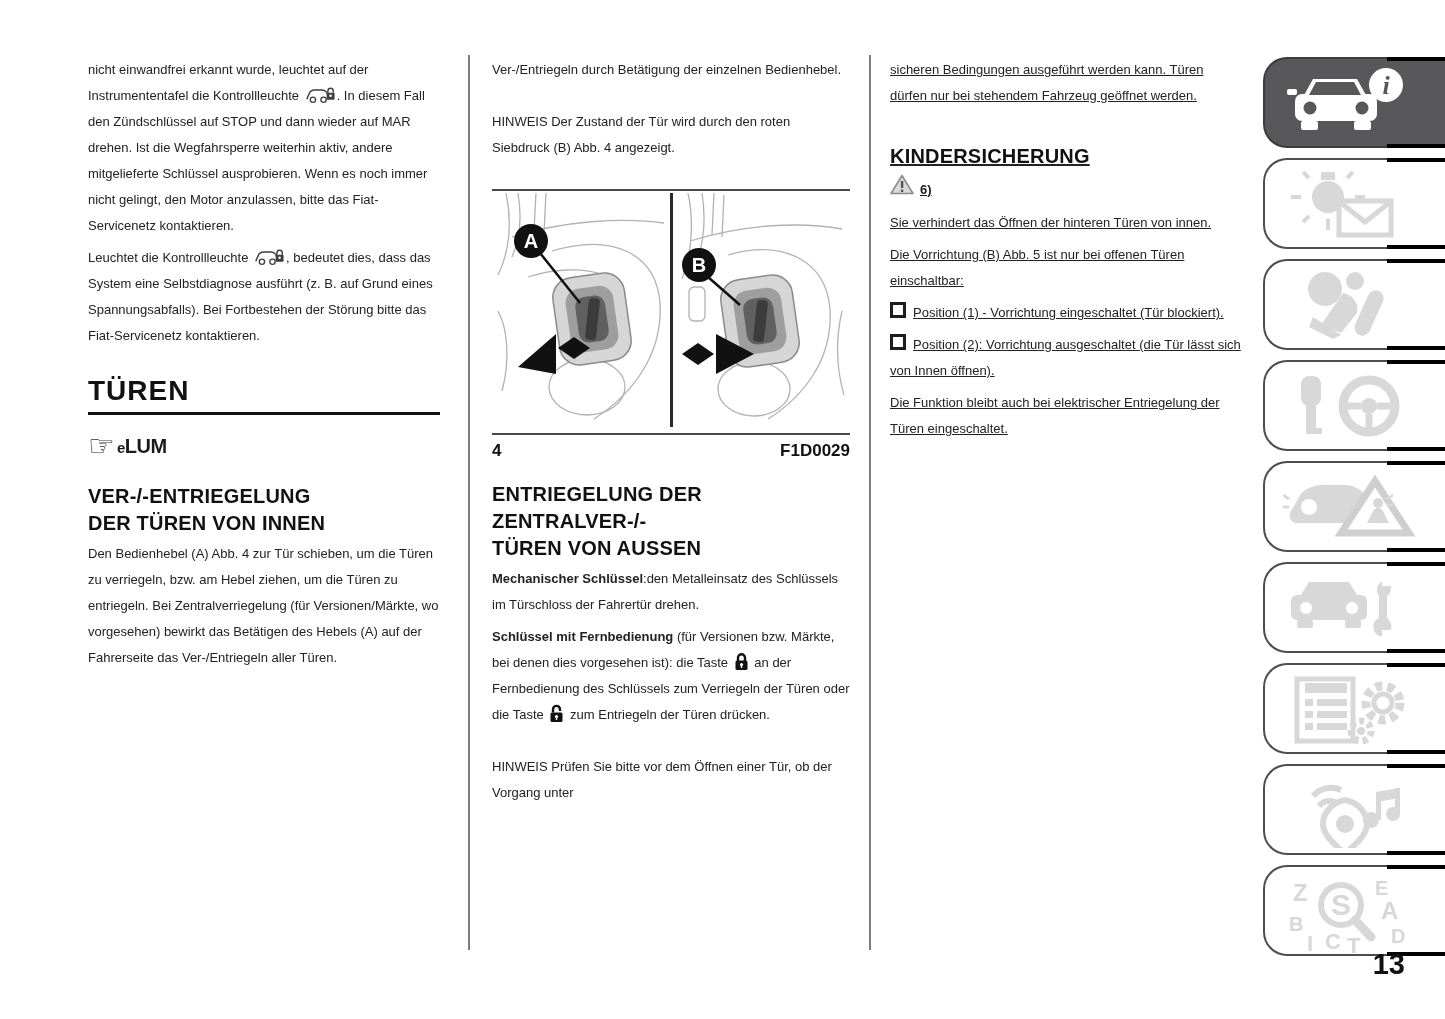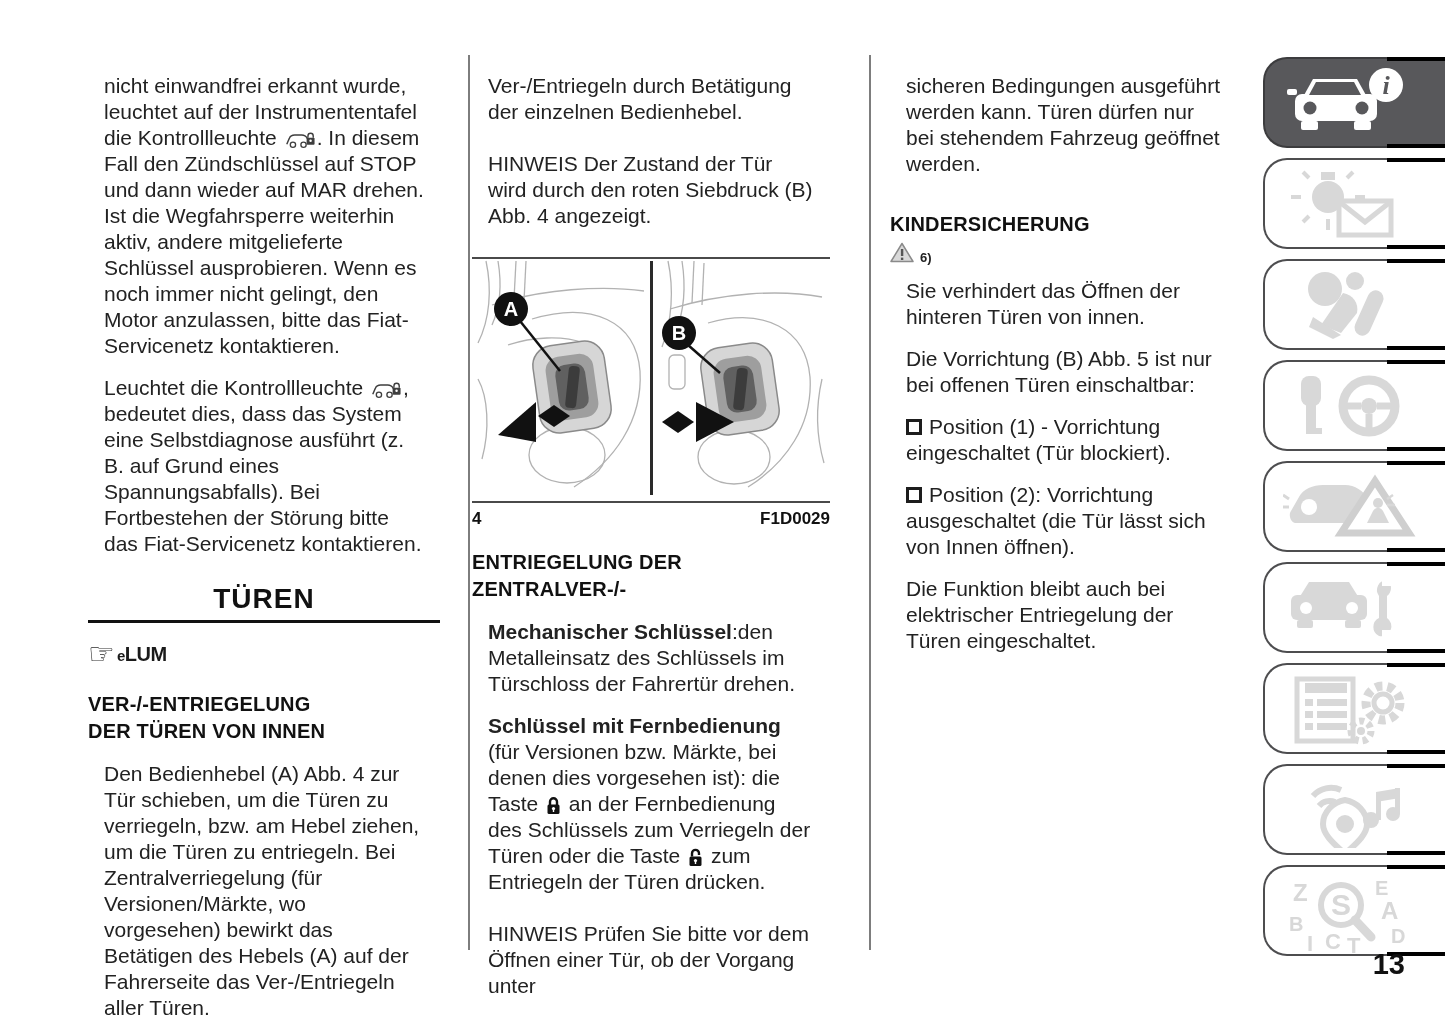--- a/index.html
+++ b/index.html
@@ -1,26 +1,26 @@
 <!DOCTYPE html>
 <html><head>
 <meta charset="utf-8">
 <style>
   html,body{margin:0;padding:0;width:1445px;height:1019px;background:#fff;overflow:hidden;
     font-family:"Liberation Sans",sans-serif;color:#222;}
   .col{position:absolute;top:57px;}
   #col1{left:88px;width:352px;}
-  #col2{left:472px;width:358px;}
-  #col3{left:890px;width:352px;}
+  #col2{left:492px;width:358px;}
+  #col3{left:890px;width:352px;text-decoration:underline;}
   .vdiv{position:absolute;top:55px;width:2px;height:895px;background:#7d7d7d;}
   #vdiv1{left:468px;} #vdiv2{left:869px;}
-  p{margin:16px;font-size:21px;line-height:26px;}
+  p{margin:0;font-size:13px;line-height:26px;}
   .gap{margin-top:26px;}
   .sgap{margin-top:6px;}
-  .sec-title{font-size:28px;font-weight:700;letter-spacing:1px;margin:26px 0 0 0;color:#111;text-align:center;}
+  .sec-title{font-size:28px;font-weight:700;letter-spacing:1px;margin:26px 0 0 0;color:#111;}
   .sec-rule{height:3px;background:#111;margin-top:5px;}
   .ref-row{margin-top:14px;display:flex;align-items:center;height:34px;}
   .hand{font-size:30px;color:#2c2c2c;line-height:30px;}
   .elum{font-weight:700;font-size:20px;letter-spacing:-0.5px;margin-left:2px;color:#1a1a1a;}
   .elum .e{font-size:15px;}
   h3{margin:20px 0 4px 0;font-size:20px;line-height:27px;font-weight:700;letter-spacing:0.2px;color:#111;}
   h3 span{display:block;}
   .inline-icon{display:inline-block;vertical-align:-4px;margin:0 2px;}
   .bold-lead{font-weight:700;text-align:center;}
   
@@ -144,20 +144,21 @@
     </svg>
   </div>
   <div class="fig-caption">
     <span>4</span>
     <span>F1D0029</span>
   </div>
 
   <h3>
     <span>ENTRIEGELUNG DER</span>
     <span>ZENTRALVER-/-</span>
+    <span>TÜREN VON AUSSEN</span>
   </h3>
   <p><span class="bold-lead">Mechanischer Schlüssel</span><span>:den Metalleinsatz des Schlüssels im Türschloss der Fahrertür drehen.</span></p>
   <p class="sgap"><span class="bold-lead">Schlüssel mit Fernbedienung</span><span> (für Versionen bzw. Märkte, bei denen dies vorgesehen ist): die Taste </span><svg class="inline-icon" width="15" height="19" viewBox="0 0 15 19">
         <path d="M4,9 V5.8 a3.5,3.5 0 0 1 7,0 V9" stroke="#111" stroke-width="2.4" fill="none"></path>
         <rect x="1.5" y="8.6" width="12" height="9.4" rx="1.5" fill="#111"></rect>
         <circle cx="7.5" cy="12.6" r="1.6" fill="#fff"></circle>
         <rect x="6.8" y="13.4" width="1.4" height="2.6" fill="#fff"></rect>
       </svg><span> an der Fernbedienung des Schlüssels zum Verriegeln der Türen oder die Taste </span><svg class="inline-icon" width="15" height="19" viewBox="0 0 15 19">
         <path d="M4,8.6 V5.4 a3.5,3.5 0 0 1 7,0 V7" stroke="#111" stroke-width="2.4" fill="none"></path>
         <rect x="1.5" y="8.6" width="12" height="9.4" rx="1.5" fill="#111"></rect>

